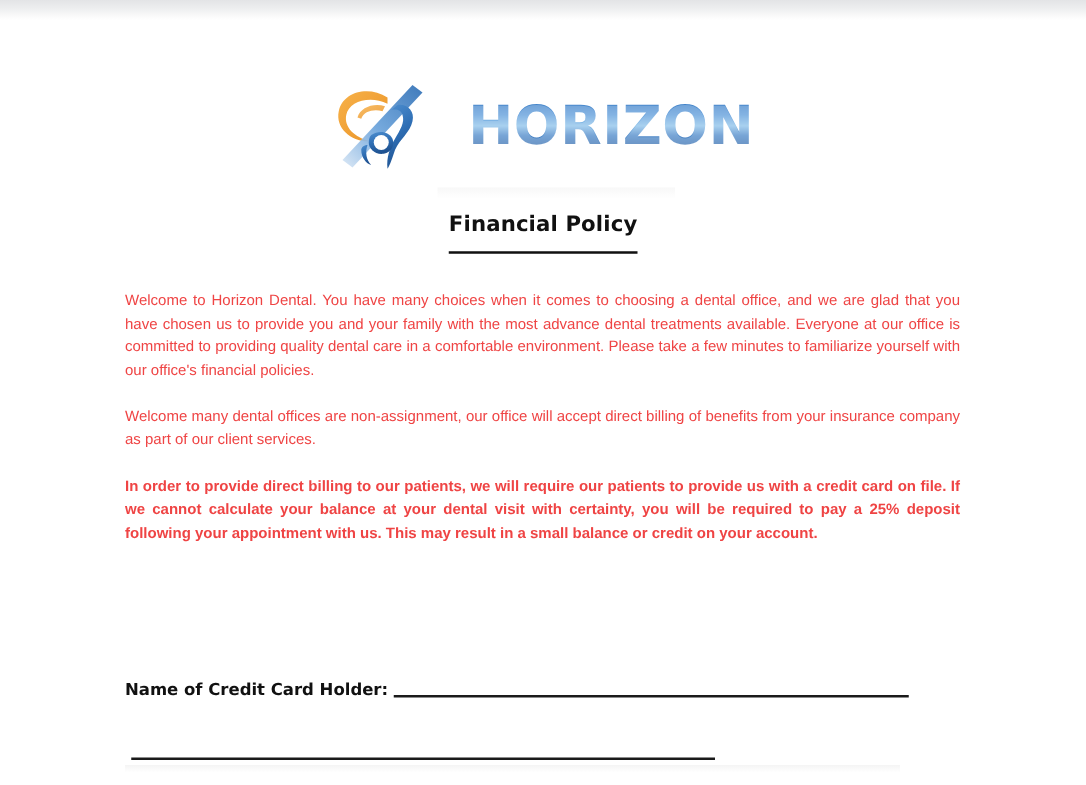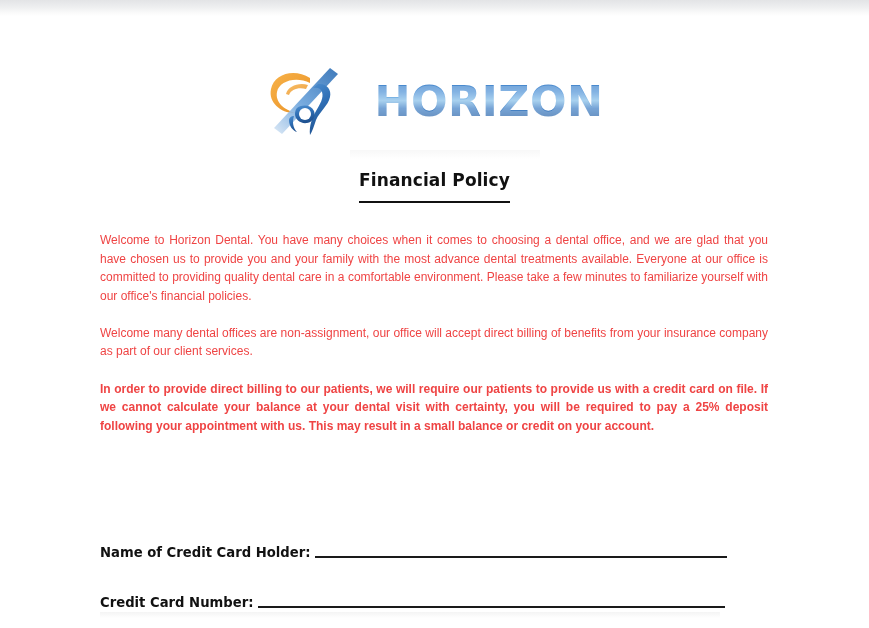--- a/index.html
+++ b/index.html
@@ -264,21 +264,20 @@
     <p class="para">Welcome many dental offices are non-assignment, our office will accept direct billing of benefits from your insurance company as part of our client services.</p>
     <p class="para">In order to provide direct billing to our patients, we will require our patients to provide us with a credit card on file. If we cannot calculate your balance at your dental visit with certainty, you will be required to pay a 25% deposit following your appointment with us. This may result in a small balance or credit on your account.</p>
   </div>
 
   <div class="fields">
     <div class="field-row">
       <span class="field-label">Name of Credit Card Holder:</span>
       <span class="field-line" style="width:412px"></span>
     </div>
     <div class="field-row">
-      <span class="field-label">Credit Card Number:</span>
       <span class="field-line" style="width:467px"></span>
     </div>
     <div class="field-row">
       <span class="field-label">Expiry Code:</span>
       <span class="field-line" style="width:177px"></span>
     </div>
     <div class="field-row">
       <span class="field-label">Financial Code:</span>
       <span class="field-line" style="width:160px"></span>
     </div>

